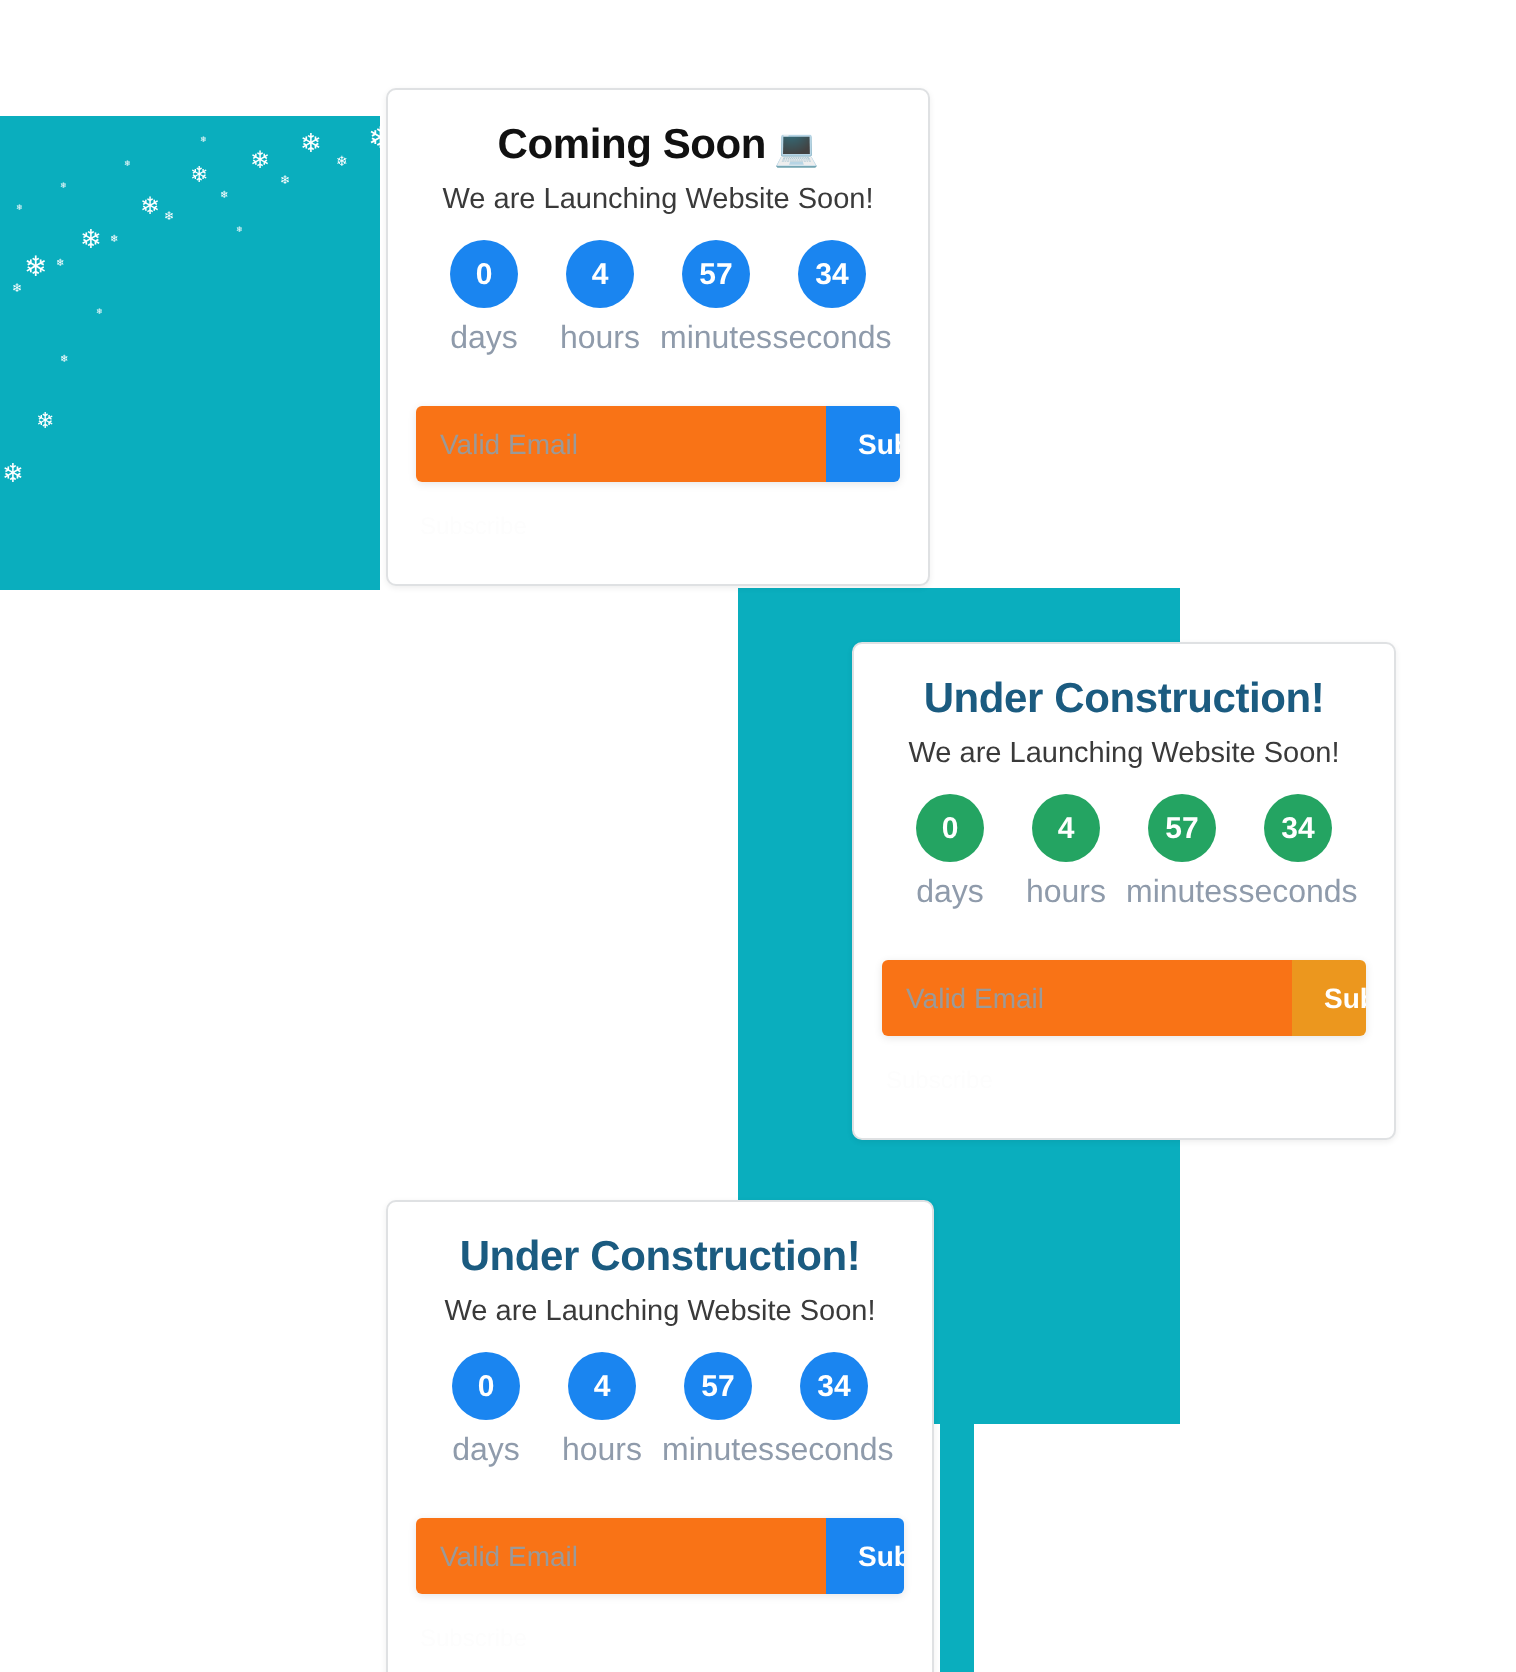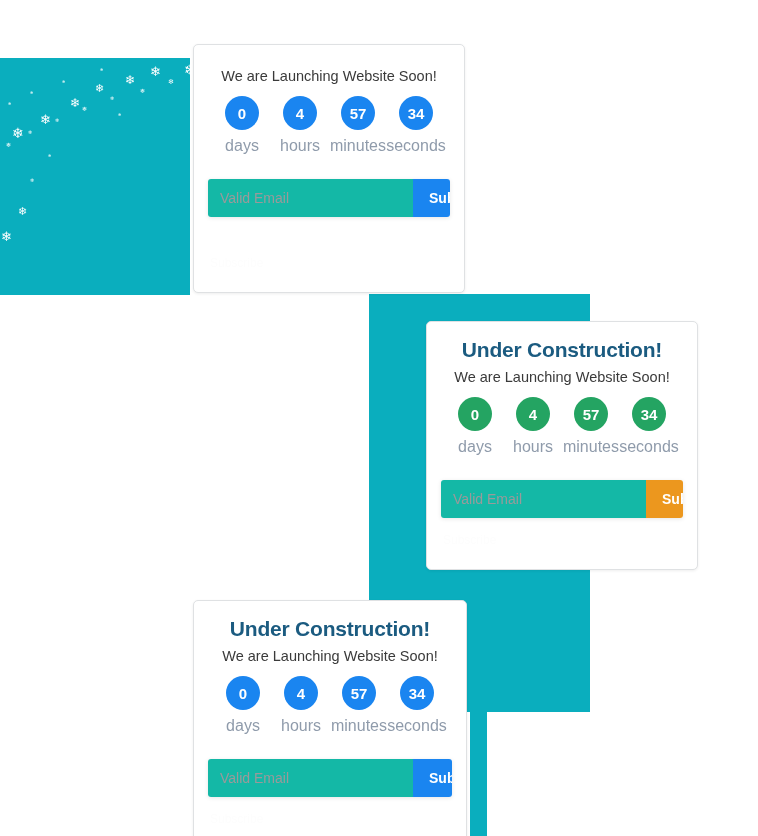--- a/index.html
+++ b/index.html
@@ -124,21 +124,21 @@
     background: #ffffff;
   }
   .email-input {
     flex: 1 1 auto;
     border: none;
     outline: none;
     padding: 0 12px;
     font-size: 14px;
     font-family: "Liberation Sans", sans-serif;
     color: #444444;
-    background: #14b8a6;
+    background: #f97316;
   }
   .email-input::placeholder { color: #9a9a9a; }
   .submit-btn {
     border: none;
     cursor: pointer;
     color: #ffffff;
     font-size: 14px;
     font-weight: bold;
     font-family: "Liberation Sans", sans-serif;
     padding: 0 16px;
@@ -186,20 +186,23 @@
       <span class="flake" style="left: 30px; top: 33px; font-size: 4px;">❄</span>
       <span class="flake" style="left: 30px; top: 120px; font-size: 5px;">❄</span>
       <span class="flake" style="left: 18px; top: 148px; font-size: 11px;">❄</span>
       <span class="flake" style="left: 1px; top: 172px; font-size: 13px;">❄</span>
       <span class="flake" style="left: 48px; top: 96px; font-size: 4px;">❄</span>
       <span class="flake" style="left: 8px; top: 44px; font-size: 4px;">❄</span>
       <span class="flake" style="left: 118px; top: 55px; font-size: 4px;">❄</span>
     </div>
 
   <div class="card" id="card-one">
+    <h1 class="card-title dark">
+      <span>Coming Soon</span><span class="title-emoji">💻</span>
+    </h1>
     <p class="card-sub">We are Launching Website Soon!</p>
 
     <div class="countdown">
       <div class="cd-unit">
         <div class="cd-bubble blue">0</div>
         <div class="cd-label">days</div>
       </div>
       <div class="cd-unit">
         <div class="cd-bubble blue">4</div>
         <div class="cd-label">hours</div>

